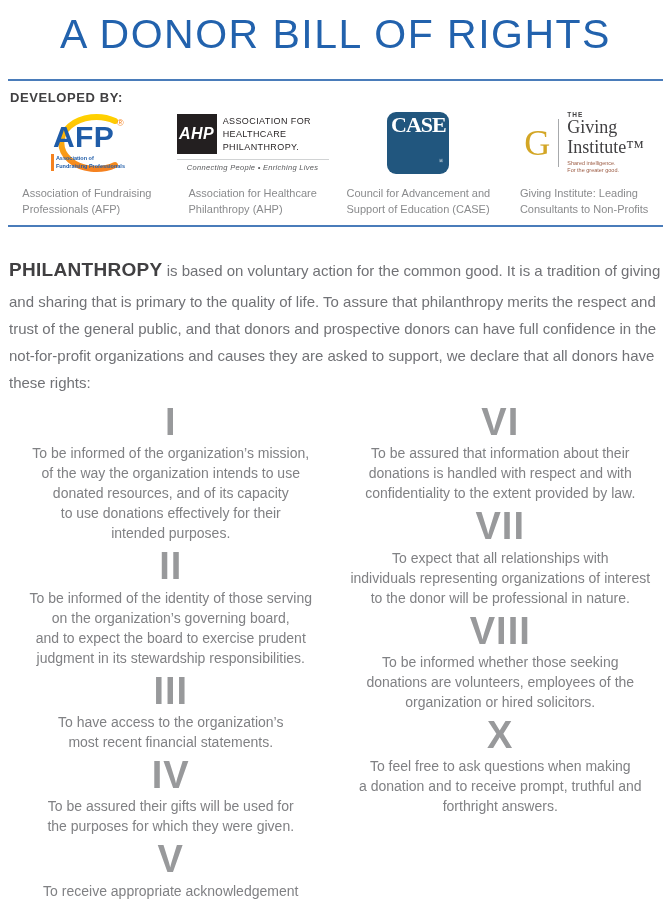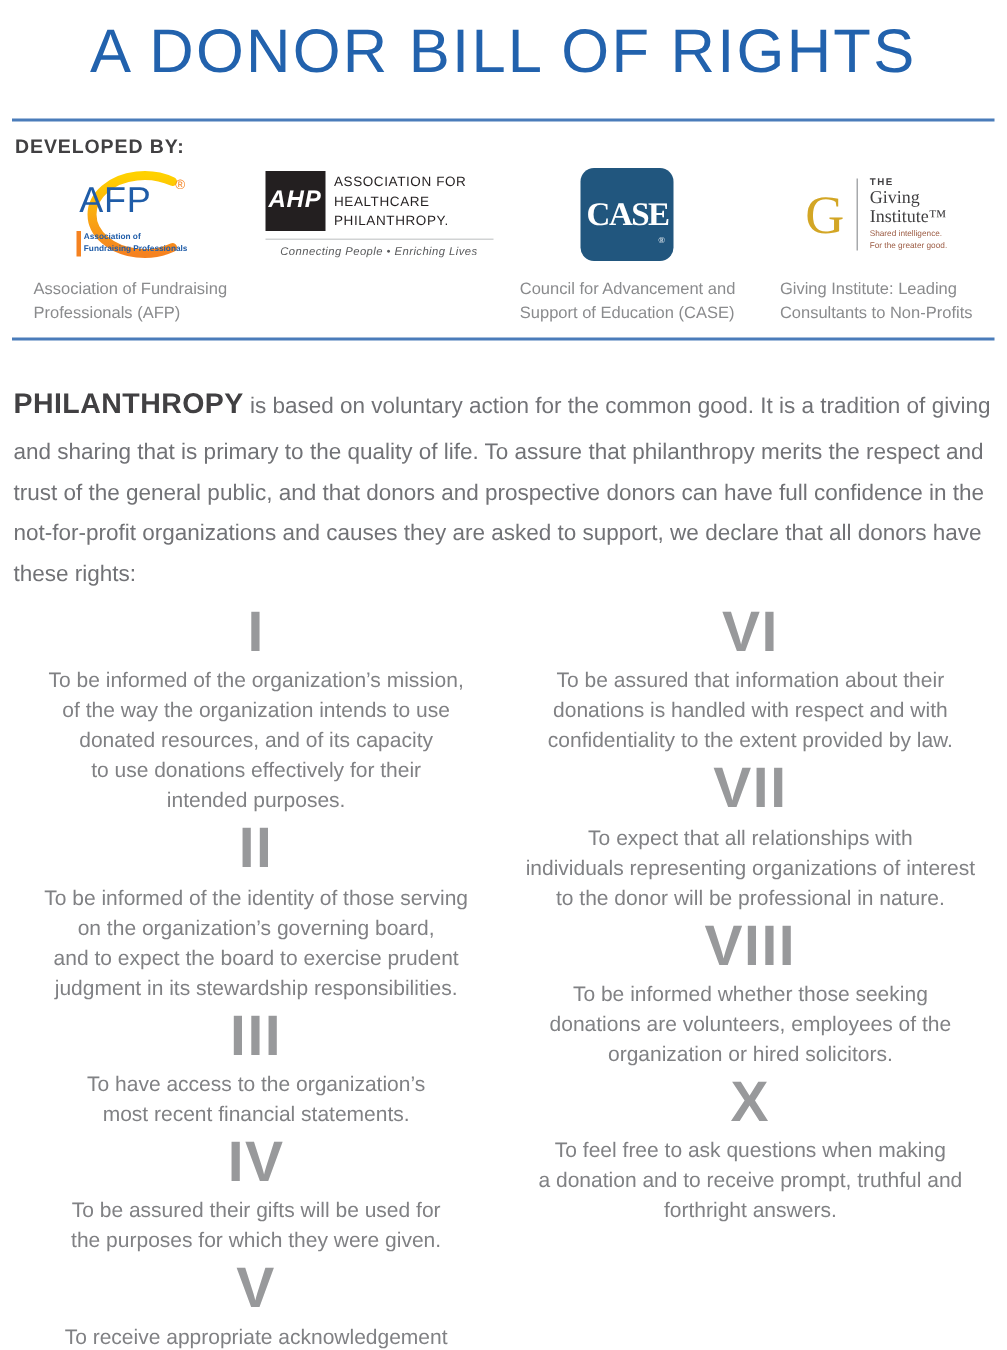--- a/index.html
+++ b/index.html
@@ -30,21 +30,21 @@
   .logo-col { flex: 1 1 0; display: flex; flex-direction: column; align-items: center; }
   .logo-art { height: 68px; display: flex; align-items: center; justify-content: center; }
   .caption {
     margin-top: 9px; font-size: 11px; line-height: 1.4; 
     color: var(--caption-gray, #8a8b8d); white-space: pre-line;
   }
   
   .afp-wrap { position: relative; width: 112px; height: 66px; }
   .afp-acronym {
     position: absolute; left: 22px; top: 10px;
-    color: var(--afp-blue, #1f5ca8); font-size: 24px; font-weight: 400; letter-spacing: 0.5px;
+    color: var(--afp-blue, #1f5ca8); font-size: 30px; font-weight: 700; letter-spacing: 0.5px;
   }
   .afp-reg { position: absolute; left: 86px; top: 8px; color: var(--afp-orange, #f58220); font-size: 9px; }
   .afp-sub {
     position: absolute; left: 20px; top: 44px; width: 86px;
     font-size: 5.5px; font-weight: bold; color: var(--afp-blue, #1f5ca8);
     line-height: 1.5; white-space: pre-line; border-left: 3px solid var(--afp-orange, #f58220);
     padding-left: 2px;
   }
   
   .ahp-wrap { width: 152px; }
@@ -62,36 +62,36 @@
   }
   .ahp-tagline {
     margin-top: 5px; padding-top: 3px; border-top: 1px solid #d1d3d4;
     font-size: 7.5px; font-style: italic; color: #58595b; letter-spacing: 0.3px;
     text-align: center;
   }
   
   .case-square {
     width: 62px; height: 62px; border-radius: 9px;
     background: var(--case-blue, #21567e); color: #fff;
-    display: flex; align-items: center; justify-content: center; position: relative;
+    display: flex; justify-content: center; position: relative;
     font-family: "Liberation Serif", serif; font-weight: bold;
     font-size: 22px; letter-spacing: -1px;
   }
   .case-reg { position: absolute; right: 7px; bottom: 10px; font-size: 6px; font-weight: normal; }
   
   .giving-wrap { display: flex; align-items: center; }
   .giving-g {
     font-family: "Liberation Serif", serif; font-size: 36px; line-height: 1;
     color: var(--giving-gold, #d3a625); padding-right: 8px;
   }
   .giving-divider { width: 1px; height: 48px; background: #a7a9ac; }
   .giving-right { padding-left: 8px; }
   .giving-the { font-size: 6.5px; font-weight: bold; letter-spacing: 1px; color: var(--heading-dark, #414042); }
   .giving-name {
-    font-family: "Liberation Serif", serif; font-size: 12px; line-height: 1.1;
+    font-family: "Liberation Serif", serif; font-size: 18px; line-height: 1.1;
     color: var(--heading-dark, #414042); white-space: pre-line;
   }
   .giving-tag { margin-top: 2px; font-size: 5.5px; line-height: 1.4; color: var(--giving-tag-red, #9c5c44); white-space: pre-line; }
   
   .intro {
     margin: 26px 0 0; padding: 0 9px;
     font-size: 15px; line-height: 1.82; color: var(--body-gray, #717276);
   }
   .intro-lead { font-size: 19px; font-weight: 800; color: var(--heading-dark, #414042); letter-spacing: 0.3px; }
   
@@ -147,20 +147,22 @@
         <div class="ahp-wrap">
           <div class="ahp-top">
             <div class="ahp-square">AHP</div>
             <div class="ahp-org">ASSOCIATION FOR
 HEALTHCARE
 PHILANTHROPY.</div>
           </div>
           <div class="ahp-tagline">Connecting People • Enriching Lives</div>
         </div>
       </div>
+      <div class="caption">Association for Healthcare
+Philanthropy (AHP)</div>
     </div>
 
     <div class="logo-col">
       <div class="logo-art">
         <div class="case-square">
           <span>CASE</span>
           <span class="case-reg">®</span>
         </div>
       </div>
       <div class="caption">Council for Advancement and

